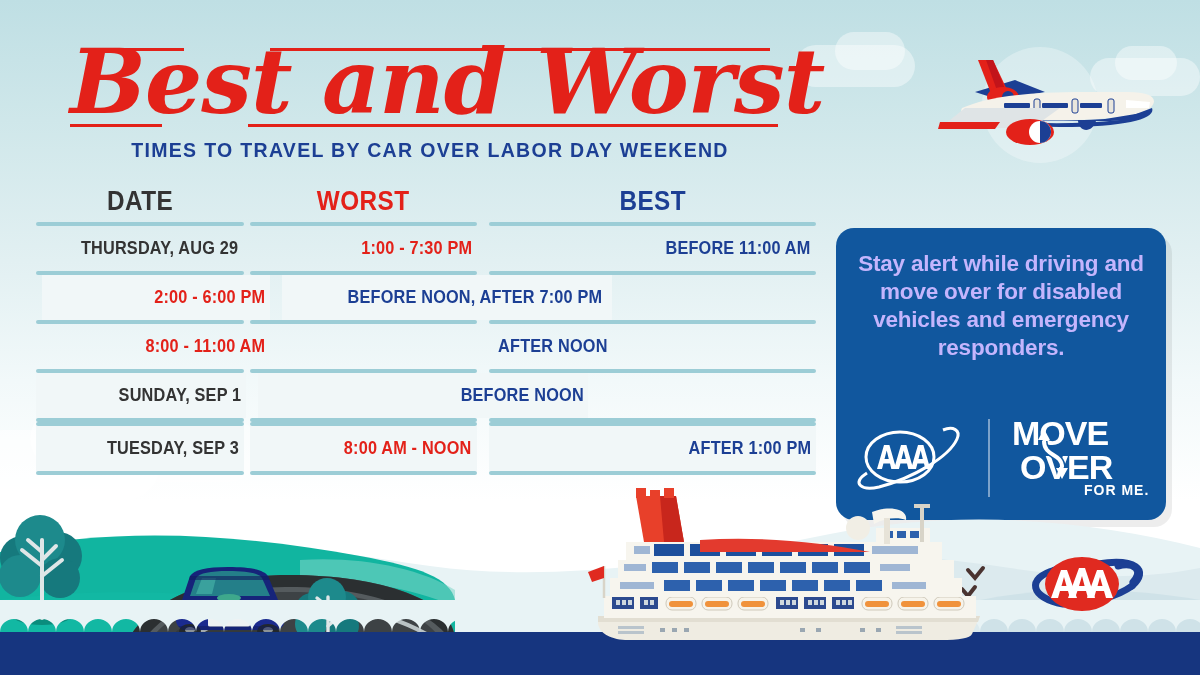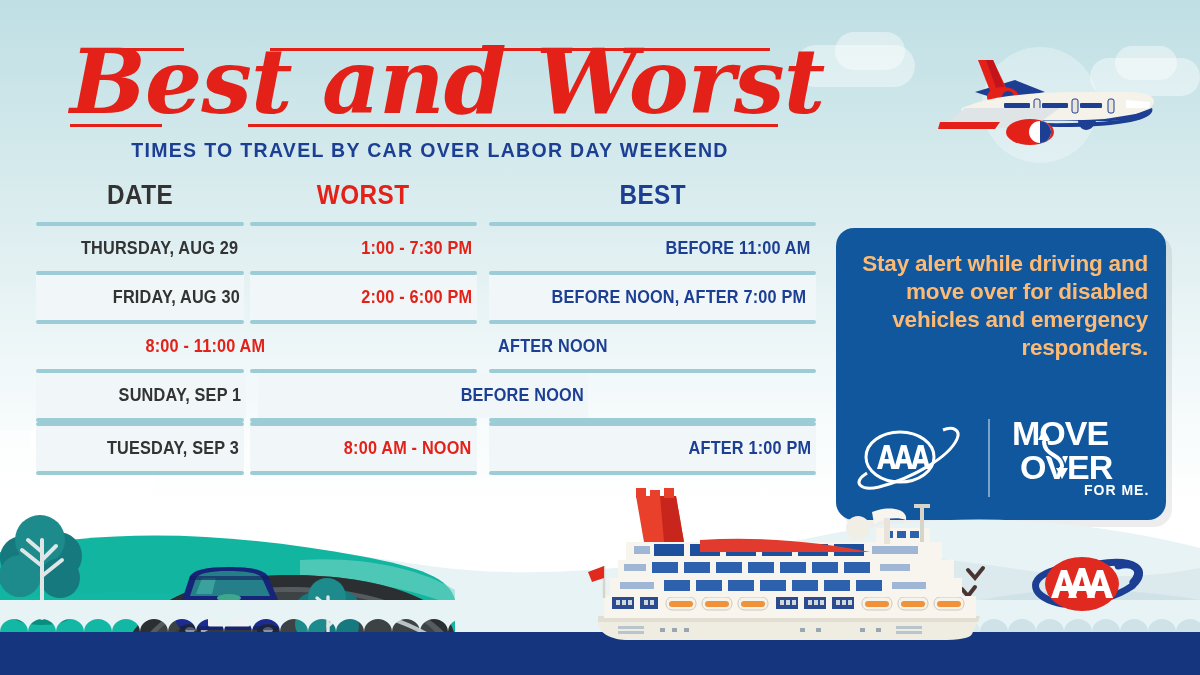--- a/index.html
+++ b/index.html
@@ -39,21 +39,21 @@
     position:absolute; left:70px; top:138px; width:720px;
     text-align:center;
     color:#1c3f94; font-weight:700; font-size:21px;
     letter-spacing:1.4px;
     transform:scaleX(.93); transform-origin:center;
     white-space:nowrap;
   }
 
   
   .table { position:absolute; left:36px; top:180px; width:780px; }
-  .thead { display:flex; height:42px; }
+  .thead { display:flex; height:42px; align-items:center; }
   .col-date { width:210px; }
   .col-worst { width:228px; margin-left:6px; }
   .col-best { width:330px; margin-left:12px; }
   .thead .h {
     text-align:center; font-weight:700; font-size:27px; letter-spacing:.5px;
     transform:scaleX(.9); transform-origin:center;
   }
   .h.date { color:#333333; }
   .h.worst { color:#e32119; }
   .h.best { color:#1c3f94; }
@@ -74,22 +74,22 @@
   .cellbg { height:45px; display:flex; align-items:center; justify-content:flex-end; }
 
   
   .card {
     position:absolute; left:836px; top:228px; width:330px; height:292px;
     background:#11579e; border-radius:18px;
     box-shadow:6px 7px 0 rgba(0,0,0,.07);
     padding:22px 18px 16px;
   }
   .card-msg {
-    color:#fdba74; font-weight:700; font-size:22.5px; line-height:28px;
-    text-align:right; letter-spacing:-.2px;
+    color:#c4b5fd; font-weight:700; font-size:22.5px; line-height:28px;
+    text-align:center; letter-spacing:-.2px;
   }
   .card-logos { position:absolute; left:0; bottom:16px; width:330px; height:92px;
                 display:flex; align-items:center;gap:6px; }
   .aaa-white { width:118px; display:flex; justify-content:center; margin-left:14px; }
   .vdiv { width:2px; height:78px; background:rgba(255,255,255,.45); margin:0 14px; }
   .moveover { width:152px; }
 
   .svgfull { position:absolute; left:0; top:0; width:1200px; height:675px; pointer-events:none; }
 </style>
 </head>
@@ -147,25 +147,20 @@
           </div>
         </div>
     </div>
     <div class="rowsep">
         <i class="s1"></i>
         <i class="s2"></i>
         <i class="s3"></i>
       </div>
 
     <div class="trow alt">
-      <div class="col-date">
-          <div class="cellbg" style="width:100%">
-            <span class="c date">FRIDAY, AUG 30</span>
-          </div>
-        </div>
       <div class="col-worst">
           <div class="cellbg" style="width:100%">
             <span class="c worst">2:00 - 6:00 PM</span>
           </div>
         </div>
       <div class="col-best">
           <div class="cellbg" style="width:100%">
             <span class="c best">BEFORE NOON, AFTER 7:00 PM</span>
           </div>
         </div>

